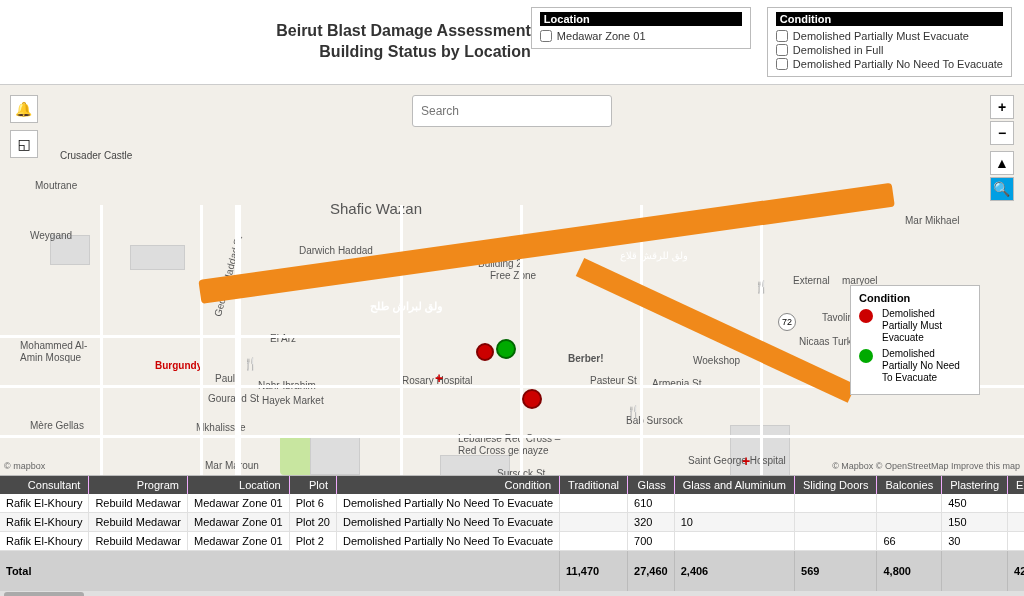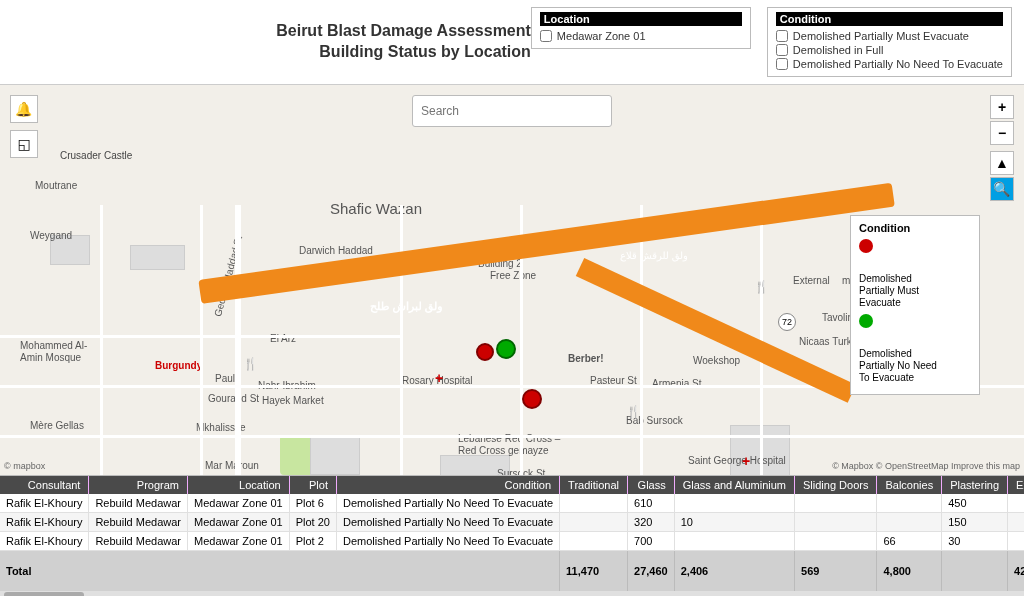--- a/index.html
+++ b/index.html
@@ -164,23 +164,22 @@
       min-width: 130px;
     }
     #map-legend-title {
       font-weight: bold;
       margin-bottom: 4px;
       font-size: 11px;
     }
     .legend-item {
       display: flex;
       align-items: flex-start;
-      gap: 20px;
+      gap: 9px;
       margin-bottom: 4px;
-      flex-direction: column;
     }
     .legend-dot {
       width: 14px;
       height: 14px;
       border-radius: 50%;
       flex-shrink: 0;
       margin-top: 1px;
     }
 
     

